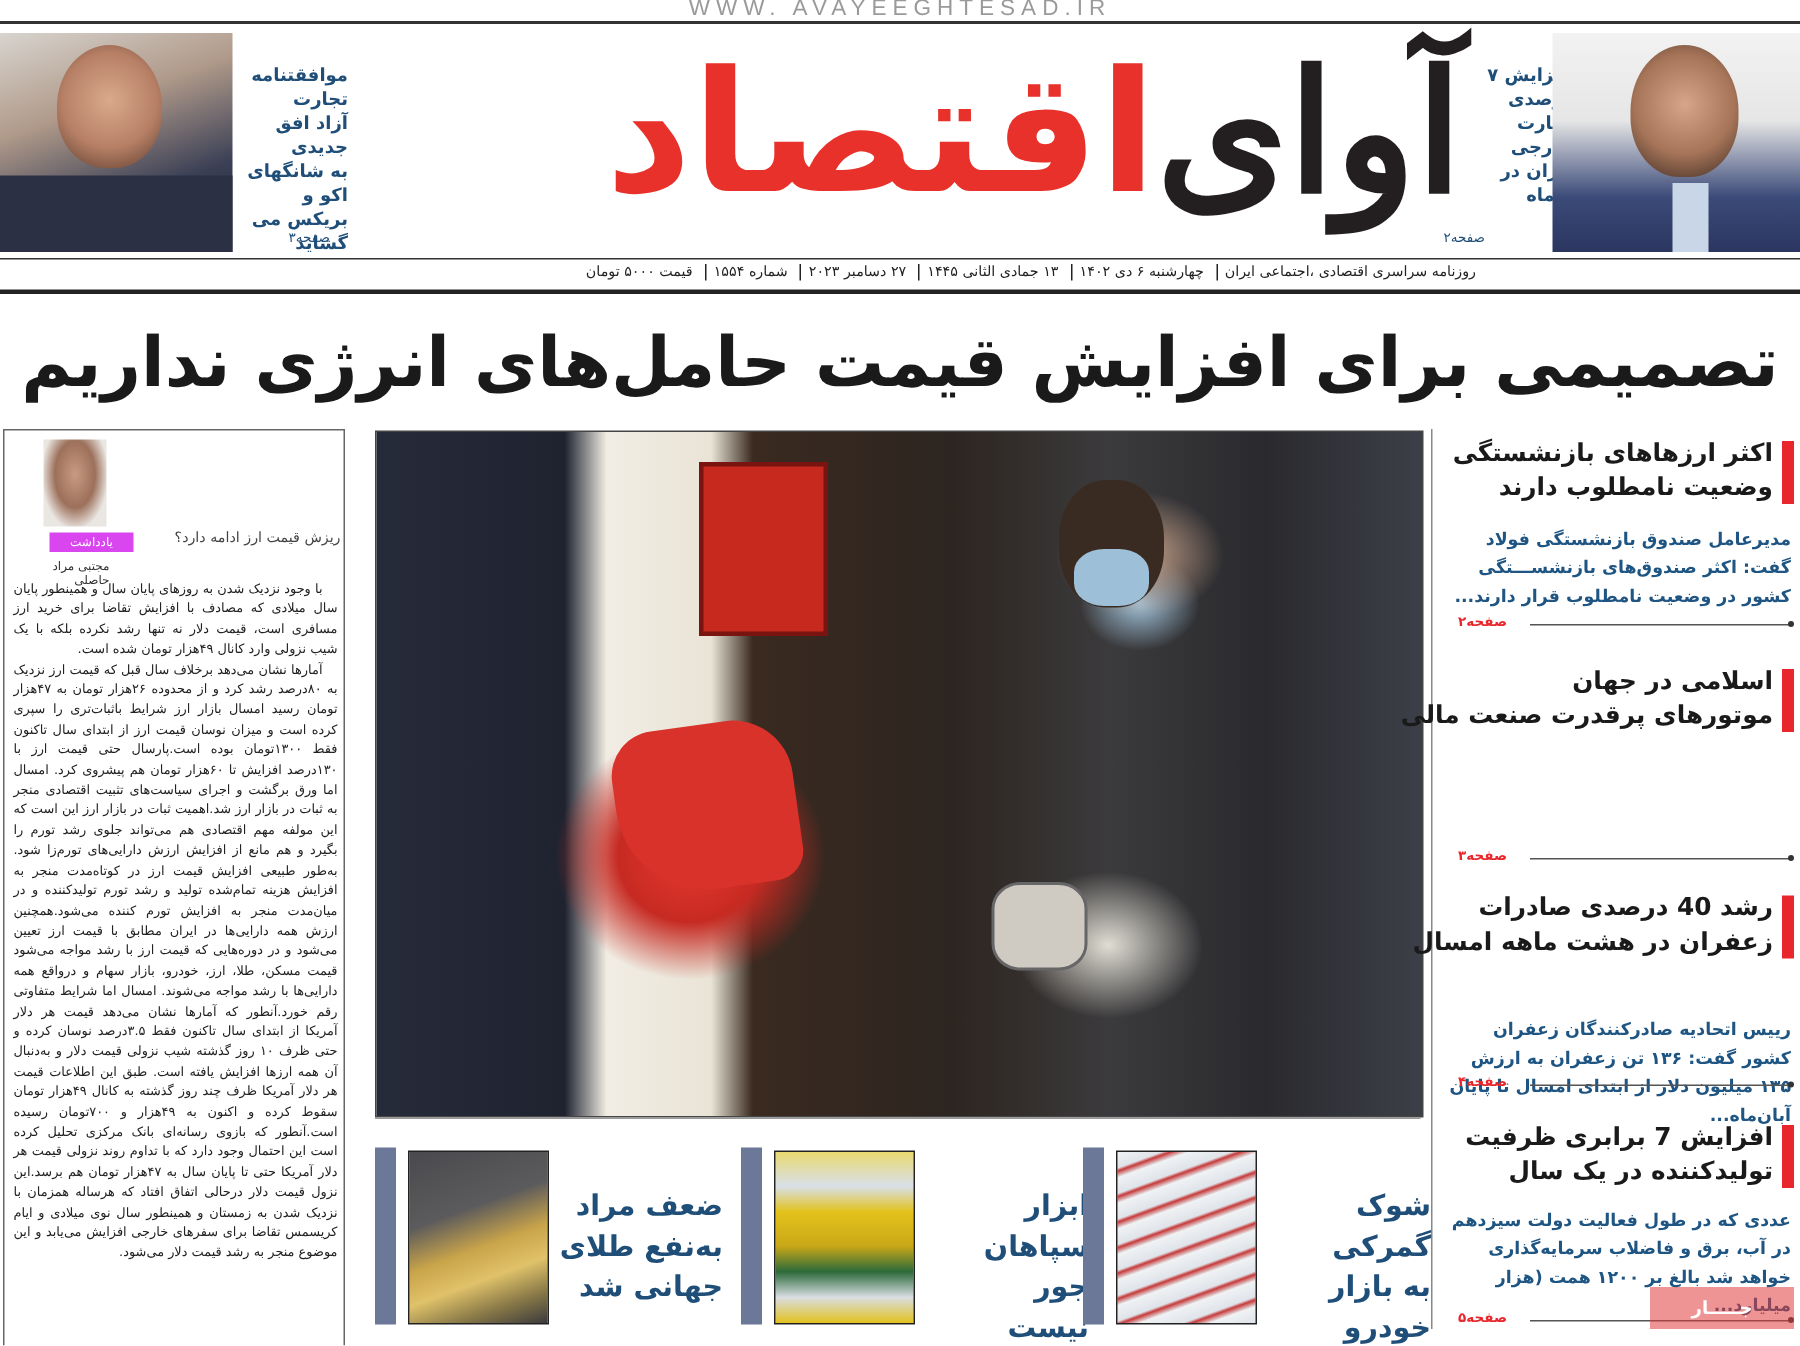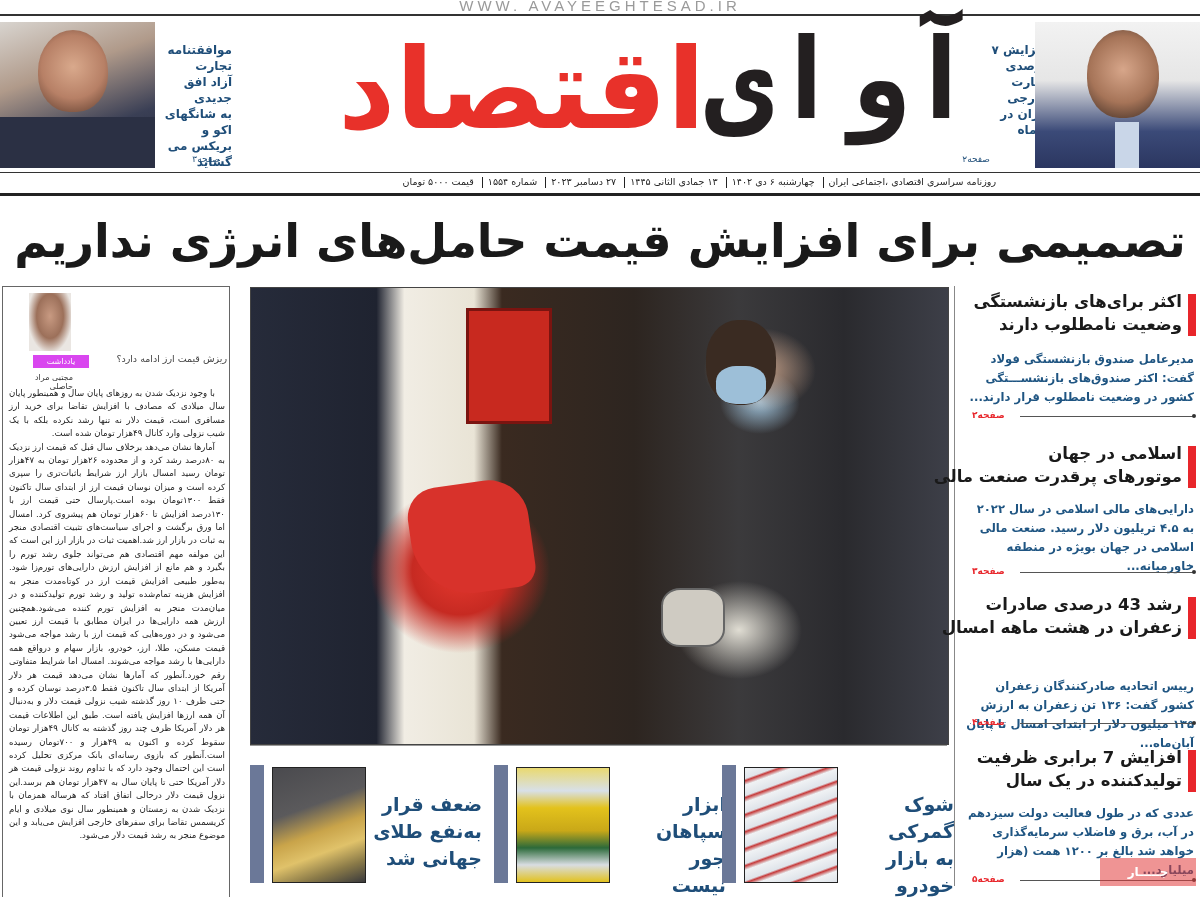--- a/index.html
+++ b/index.html
@@ -8,24 +8,24 @@
   .rtl{direction:rtl;}
   
   #url{left:0;top:0;width:1200px;height:14px;text-align:center;font-size:15px;letter-spacing:4px;color:#9a9a9a;font-family:"Liberation Sans",sans-serif;line-height:12px;}
   #topline{left:0;top:14px;width:1200px;height:2px;background:#333;}
   
   .side-photo{background:linear-gradient(160deg,#d8d4cf 0%,#b09a8a 35%,#3a3f55 70%,#23283a 100%);}
   .side-photo .head{position:absolute;border-radius:50% 50% 45% 45%;background:radial-gradient(circle at 50% 45%,#d9a98c 0%,#b78066 55%,#5a3a2c 100%);}
   .side-text{font-family:"DejaVu Sans",sans-serif;font-weight:bold;color:#1f4e79;font-size:12px;line-height:16px;}
   .page-ref{font-size:9px;color:#1f4e79;}
   #logo{left:240px;top:28px;width:735px;height:122px;display:flex;direction:rtl;align-items:center;justify-content:flex-start;}
-  #logo .black{font-family:Liberation Mono, monospace;font-weight:bold;font-size:112px;color:#231f20;line-height:1;letter-spacing:-4px;text-align:right;}
+  #logo .black{font-family:Liberation Sans, sans-serif;font-weight:bold;font-size:112px;color:#231f20;line-height:1;letter-spacing:-4px;text-align:right;}
   #logo .red{font-family:"DejaVu Sans",sans-serif;font-weight:bold;font-size:112px;color:#e8312a;line-height:1;letter-spacing:-4px;}
   #infobar{left:0;top:172px;width:1200px;height:20px;border-top:1px solid #333;border-bottom:3px solid #222;font-size:9.5px;line-height:18px;color:#222;}
-  #infobar .inner{position:absolute;right:204px;top:0;direction:rtl;white-space:nowrap;}
+  #infobar .inner{position:absolute;right:216px;top:0;direction:rtl;white-space:nowrap;}
   #infobar .sep{display:inline-block;width:1px;height:11px;background:#222;margin:0 5px;vertical-align:middle;}
   
   #headline{left:0;top:205px;width:1200px;height:72px;text-align:center;font-family:"DejaVu Sans",sans-serif;font-weight:bold;font-size:46px;line-height:72px;color:#1a1a1a;direction:rtl;letter-spacing:-1px;}
   
   #leftcol{left:2px;top:286px;width:228px;height:611px;border:1px solid #666;border-bottom:none;box-sizing:border-box;}
   #author-photo{left:26px;top:6px;width:42px;height:58px;background:radial-gradient(ellipse at 50% 40%,#c89a82 0%,#9c705a 45%,#eae6e2 75%);}
   #note-badge{left:30px;top:68px;width:56px;height:13px;background:#d946ef;color:#fff;font-size:8px;text-align:center;line-height:13px;}
   #note-title{left:92px;top:66px;width:132px;font-size:9.5px;color:#444;}
   #author-name{left:10px;top:86px;width:60px;font-size:8px;color:#333;}
   #note-body{left:6px;top:100px;width:216px;font-size:8.6px;line-height:13.4px;color:#222;text-align:justify;text-align-last:right;direction:rtl;}
@@ -126,45 +126,44 @@
   <div class="mask"></div>
   <div class="light"></div>
 </div>
 <div id="photo-caption-line" class="abs"></div>
 
 <div id="rdivider" class="abs"></div>
 
 <div class="abs rstory" style="top:290px;height:150px;">
   <div class="rbar" style="top:4px;"></div>
   <div class="rhead" style="top:0;">
-    <div>اکثر برای‌های بازنشستگی</div>
+    <div>اکثر ارزها‌های بازنشستگی</div>
     <div>وضعیت نامطلوب دارند</div>
   </div>
   <div class="rbody" style="top:60px;">مدیرعامل صندوق بازنشستگی فولاد گفت: اکثر صندوق‌های بازنشســـتگی کشور در وضعیت نامطلوب قرار دارند...</div>
   <div class="rpage" style="top:120px;">صفحه۲</div>
   <div class="rline" style="top:126px;"></div>
     <div class="rdot" style="top:124px;"></div>
 </div>
 
 <div class="abs rstory" style="top:442px;height:145px;">
   <div class="rbar" style="top:4px;"></div>
   <div class="rhead" style="top:0;">
     <div>اسلامی در جهان</div>
     <div>موتورهای پرقدرت صنعت مالی</div>
   </div>
-  <div class="rbody" style="top:58px;">دارایی‌های مالی اسلامی در سال ۲۰۲۲ به ۴.۵ تریلیون دلار رسید. صنعت مالی اسلامی در جهان بویژه در منطقه خاورمیانه...</div>
   <div class="rpage" style="top:124px;">صفحه۳</div>
   <div class="rline" style="top:130px;"></div>
     <div class="rdot" style="top:128px;"></div>
 </div>
 
 <div class="abs rstory" style="top:593px;height:145px;">
   <div class="rbar" style="top:4px;"></div>
   <div class="rhead" style="top:0;">
-    <div>رشد 43 درصدی صادرات</div>
+    <div>رشد 40 درصدی صادرات</div>
     <div>زعفران در هشت ماهه امسال</div>
   </div>
   <div class="rbody" style="top:58px;margin-top:26px;">رییس اتحادیه صادرکنندگان زعفران کشور گفت: ۱۳۶ تن زعفران به ارزش ۱۳۵ میلیون دلار از ابتدای امسال تا پایان آبان‌ماه...</div>
   <div class="rpage" style="top:124px;">صفحه۴</div>
   <div class="rline" style="top:130px;"></div>
     <div class="rdot" style="top:128px;"></div>
 </div>
 
 <div class="abs rstory" style="top:746px;height:150px;">
   <div class="rbar" style="top:4px;"></div>
@@ -175,21 +174,21 @@
   <div class="rbody" style="top:58px;">عددی که در طول فعالیت دولت سیزدهم در آب، برق و فاضلاب سرمایه‌گذاری خواهد شد بالغ بر ۱۲۰۰ همت (هزار میلیارد...</div>
   <div class="rpage" style="top:128px;">صفحه۵</div>
   <div class="rline" style="top:134px;"></div>
     <div class="rdot" style="top:132px;"></div>
 </div>
 
 <div class="teaser" style="left:250px;width:230px;">
   <div class="bar"></div>
   <div class="pic" style="background:linear-gradient(160deg,#4a4a4e 0%,#5b5a5c 35%,#c9a44a 55%,#e0c26a 70%,#8a7a48 85%,#3a3a3c 100%);"></div>
   <div class="txt">
-    <div>ضعف قرار</div>
+    <div>ضعف مراد</div>
     <div>به‌نفع طلای</div>
     <div>جهانی شد</div>
   </div>
 </div>
 
 <div class="teaser" style="left:494px;width:220px;">
   <div class="bar"></div>
   <div class="pic" style="background:linear-gradient(180deg,#e9d970 0%,#d8e0e8 20%,#e3c21c 35%,#c9a818 55%,#2c6a3a 70%,#d9dde2 85%,#e2c21e 100%);"></div>
   <div class="txt">
     <div>ابزار سپاهان</div>

